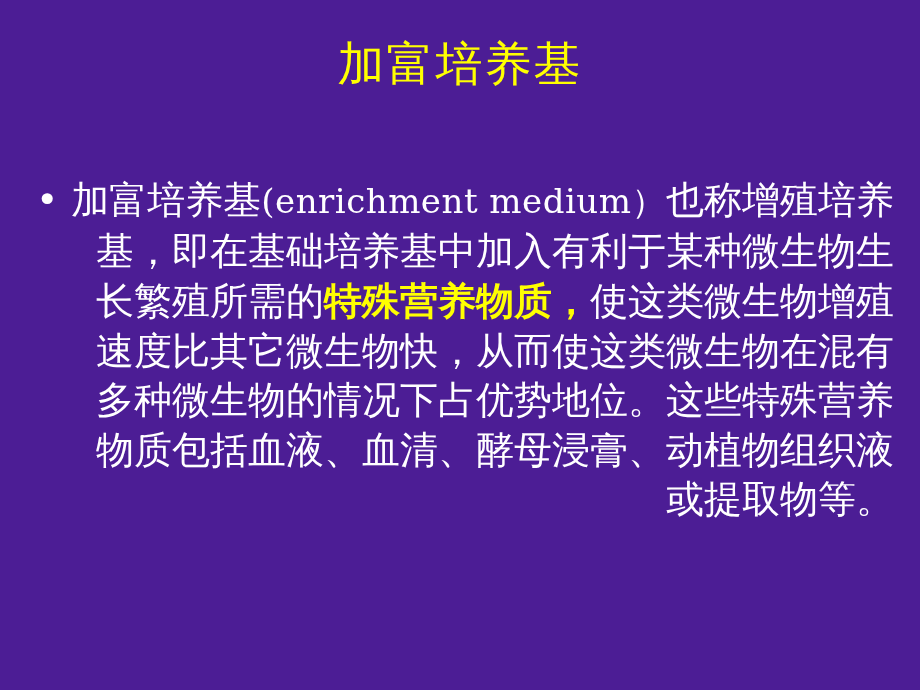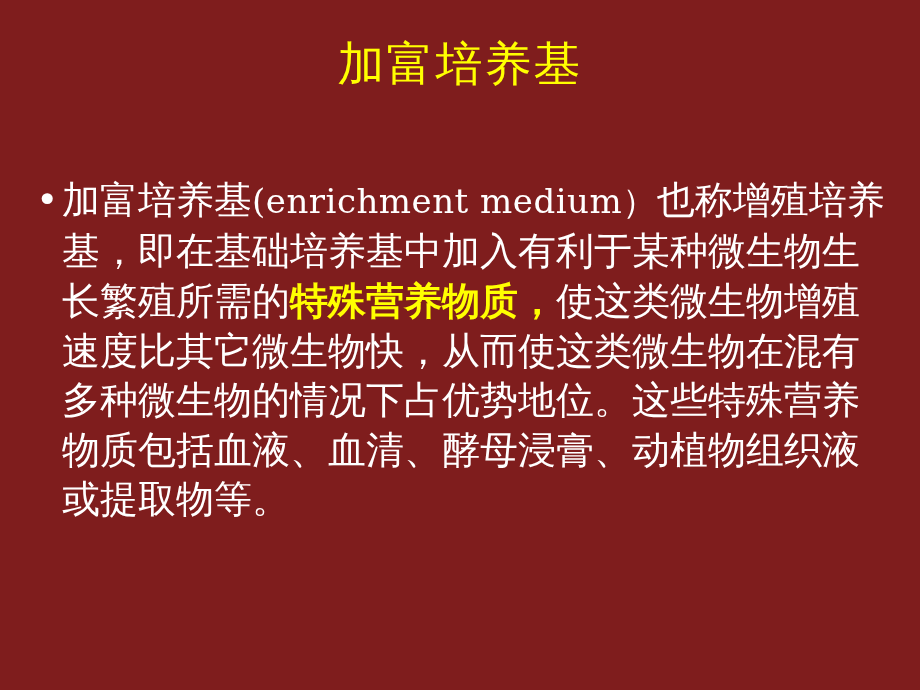--- a/index.html
+++ b/index.html
@@ -10,21 +10,21 @@
     width: 920px;
     height: 690px;
     overflow: hidden;
     background: #000099;
     font-family: "Liberation Serif", "DejaVu Serif", serif;
   }
   #slide {
     position: relative;
     width: 920px;
     height: 690px;
-    background: #7f1d1d;
+    background: #4c1d95;
     box-sizing: border-box;
   }
   #title-area {
     position: absolute;
     left: 0;
     top: 36px;
     width: 920px;
     text-align: center;
   }
   #slide-title {
@@ -57,21 +57,21 @@
     padding-left: 8px;
     box-sizing: border-box;
     font-family: "DejaVu Sans", "Liberation Sans", sans-serif;
   }
   #body-text {
     flex: 1 1 auto;
     color: #FFFFFF;
     font-size: 38px;
     line-height: 49.5px;
     font-family: "DejaVu Serif", "Liberation Serif", serif;
-    text-align: left;
+    text-align: right;
     white-space: pre-wrap;
     word-break: break-all;
   }
   .latin {
     font-family: "DejaVu Serif", "Liberation Serif", serif;
     font-size: 34px;
     letter-spacing: 0.5px;
   }
   .emph {
     color: #FFFF00;

